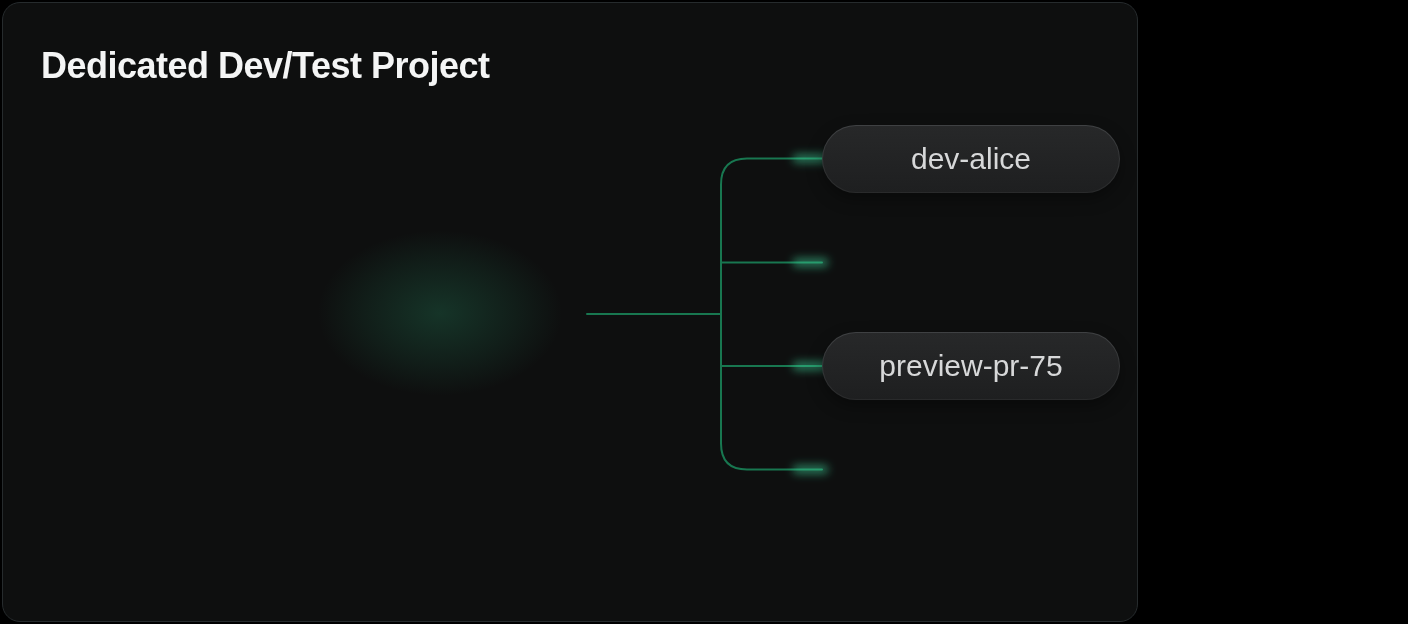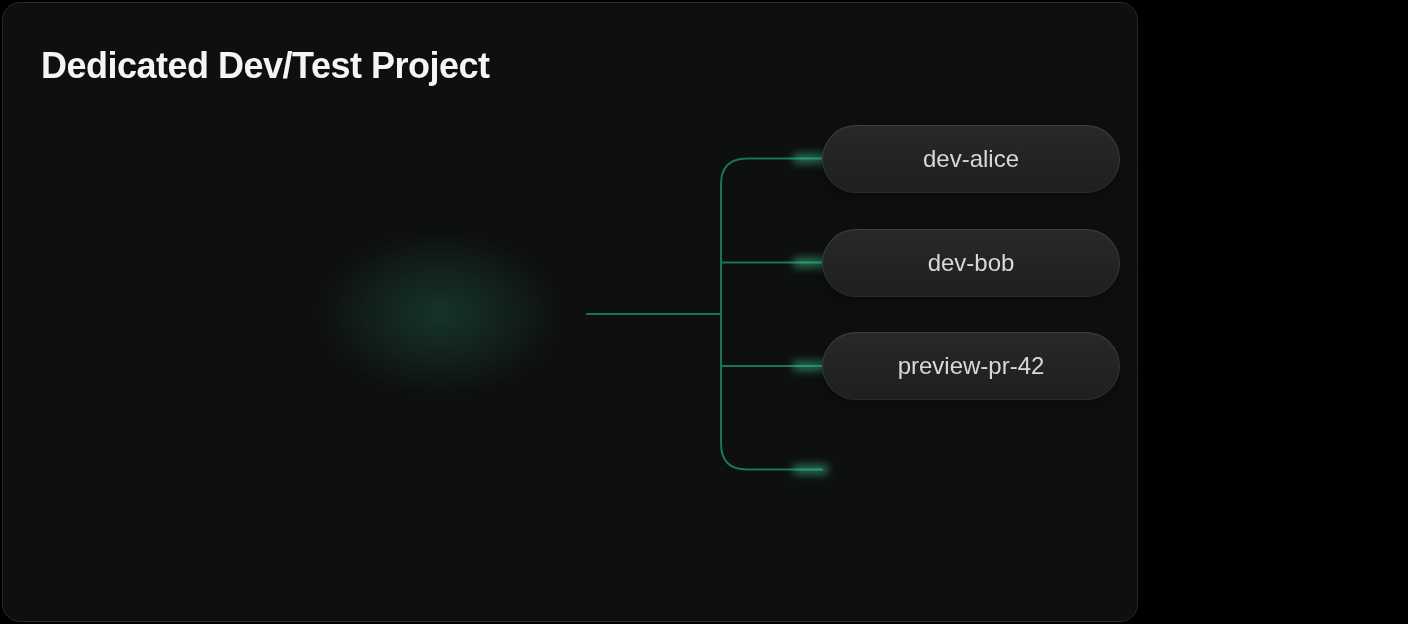--- a/index.html
+++ b/index.html
@@ -49,21 +49,21 @@
   }
   .node { position: absolute; display: flex; }
   .node-shell {
     width: 100%; height: 100%;
     border-radius: 40px; padding: 1px;
     display: flex;
   }
   .node-inner {
     flex: 1; display: flex; align-items: center; justify-content: center;
     border-radius: 39px;
-    font-size: 24px; color: var(--text-node);
+    font-size: 30px; color: var(--text-node);
     white-space: nowrap;
   }
   .node-root { left: 290px; top: 274px; width: 293px; height: 72px; }
   .node-root .node-shell {
     padding: 1.5px;
     background: linear-gradient(100deg, #33574a 0%, #2a9a6e 45%, #3ed69c 100%);
     box-shadow: 0 0 24px rgba(52,211,153,0.16);
   }
   .node-root .node-inner {
     background: radial-gradient(130% 170% at 50% 40%, #1d2320 0%, #131816 100%);
@@ -122,25 +122,20 @@
           <line class="tip" x1="786" y1="466.5" x2="822" y2="466.5"></line>
         </g>
       </svg>
 
 
       <div class="node node-branch node-branch-0">
         <div class="node-shell">
           <div class="node-inner">dev-alice</div>
         </div>
       </div>
-      <div class="node node-branch node-branch-1">
-        <div class="node-shell">
-          <div class="node-inner">dev-bob</div>
-        </div>
-      </div>
       <div class="node node-branch node-branch-2">
         <div class="node-shell">
-          <div class="node-inner">preview-pr-42</div>
+          <div class="node-inner">preview-pr-75</div>
         </div>
       </div>
     </div>
   </div>
 </div>
 
 </body></html>

